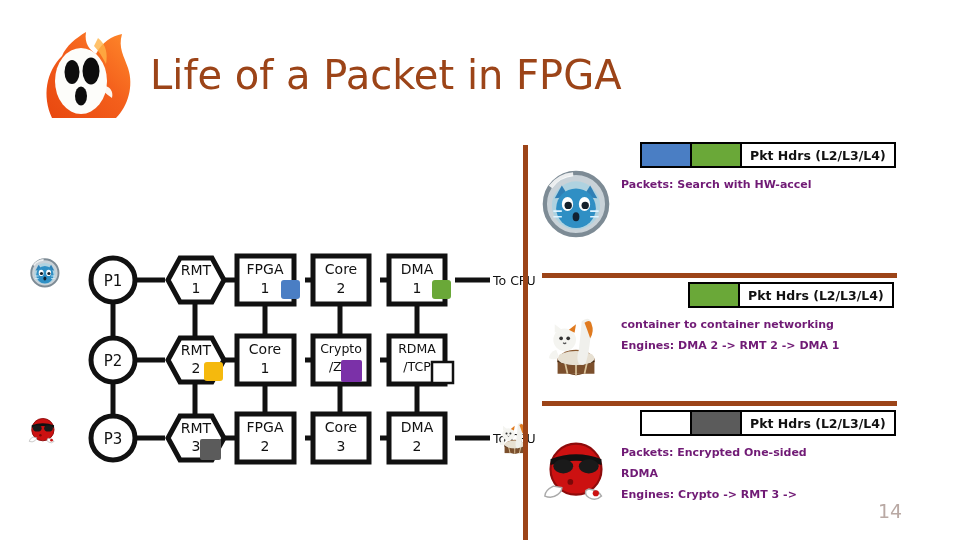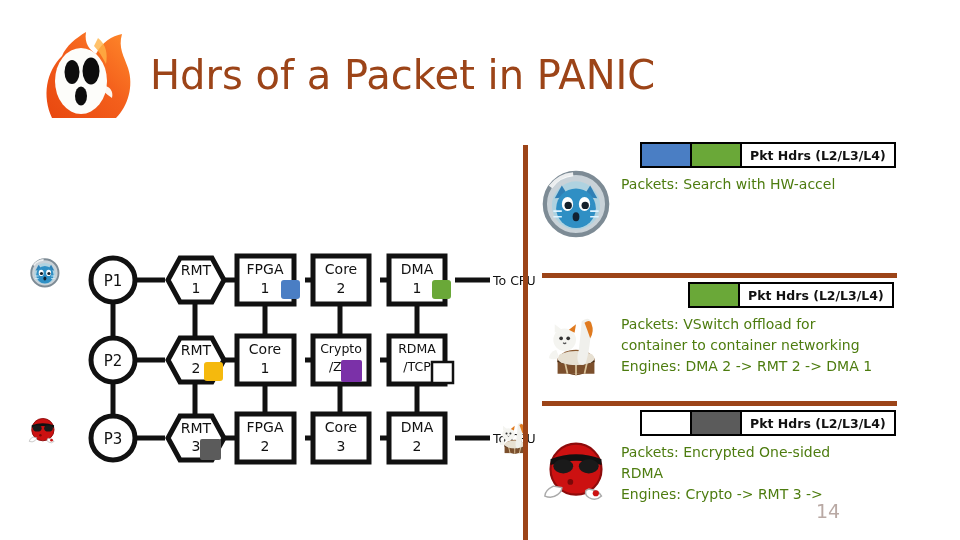--- a/index.html
+++ b/index.html
@@ -99,39 +99,39 @@
     color: #111;
     white-space: nowrap;
     font-family: "DejaVu Sans", sans-serif;
   }
 
   .legend-text {
     position: absolute;
     left: 101px;
     top: 32px;
     width: 330px;
-    color: #4d7c0f;
-    font-size: 14px;
-    font-weight: normal;
+    color: #701a75;
+    font-size: 11px;
+    font-weight: bold;
     line-height: 21px;
     font-family: "DejaVu Sans", sans-serif;
   }
   .legend-text .ln { display: block; white-space: nowrap; }
 
   .legend-avatar {
     position: absolute;
     left: 22px;
     top: 28px;
     width: 68px;
     height: 68px;
   }
 
   #page-number {
     position: absolute;
-    left: 816px;
+    left: 878px;
     top: 500px;
     font-size: 19px;
     color: #b9a9a4;
     font-family: "DejaVu Sans", sans-serif;
   }
 
   svg { display: block; overflow: visible; }
 </style>
 </head>
 <body>
@@ -149,21 +149,21 @@
              C66 16 76 10 86 8 C82 22 88 30 92 42 C98 60 92 80 80 92 Z" fill="url(#flameg)"></path>
     <path d="M62 12 C70 18 72 28 70 38 C66 30 62 24 58 20 Z" fill="#ffb347" opacity="0.8"></path>
     <ellipse cx="45" cy="55" rx="26" ry="33" fill="#fdfdfa"></ellipse>
     <ellipse cx="36" cy="46" rx="7.5" ry="12" fill="#0d0d0d"></ellipse>
     <ellipse cx="55" cy="45" rx="8.5" ry="13.5" fill="#0d0d0d"></ellipse>
     <ellipse cx="45" cy="70" rx="6" ry="9.5" fill="#0d0d0d"></ellipse>
     <path d="M62 60 C72 58 78 64 76 72 C70 68 66 64 62 60 Z" fill="#fdfdfa" opacity="0.95"></path>
   </svg>
 </div>
 
-<div id="slide-title">Hdrs of a Packet in PANIC</div>
+<div id="slide-title">Life of a Packet in FPGA</div>
 
 <div id="pipeline-diagram">
   <svg viewBox="0 0 520 240" width="520" height="240">
     <defs>
 
       <g id="ico-astro">
         <circle cx="24" cy="24" r="22" fill="#c9d2d8"></circle>
         <circle cx="24" cy="24" r="22" fill="none" stroke="#7d8b95" stroke-width="3"></circle>
         <circle cx="24" cy="25" r="17" fill="#7fd3f2" opacity="0.35"></circle>
         <path d="M9 20 l5 -9 l5 8 Z" fill="#2f7fb5"></path>
@@ -349,21 +349,20 @@
     <div class="legend-avatar">
       <svg viewBox="0 0 48 48" width="68" height="68">
           <use href="#ico-catdrum"></use>
         </svg>
     </div>
     <div class="hdr-box" style="left:168px">
       <div class="hdr-seg" style="background:#6aa838"></div>
       <div class="hdr-label">Pkt Hdrs (L2/L3/L4)</div>
     </div>
     <div class="legend-text">
-      <span class="ln">Packets: VSwitch offload  for</span>
       <span class="ln">container to container networking</span>
       <span class="ln">Engines: DMA 2 -&gt; RMT 2 -&gt; DMA 1</span>
     </div>
   </div>
 
   <div class="legend-group" id="group-3">
     <div class="legend-avatar">
       <svg viewBox="0 0 48 48" width="68" height="68">
           <use href="#ico-redball"></use>
         </svg>

